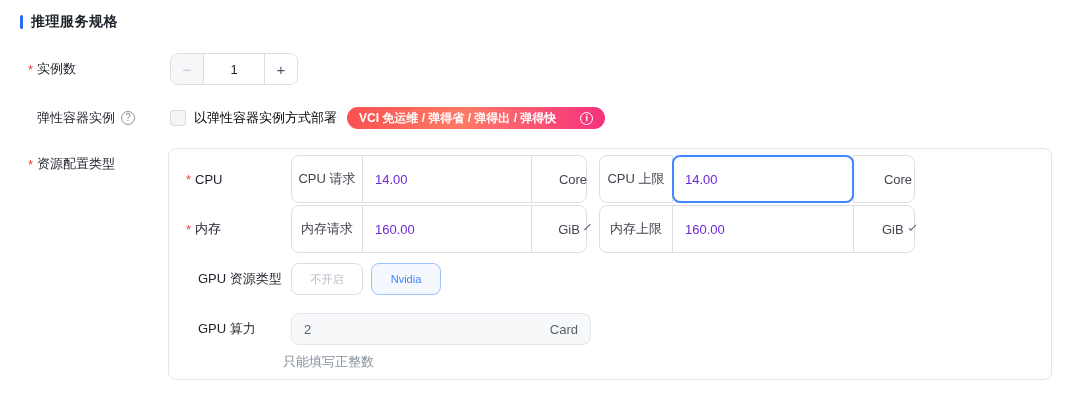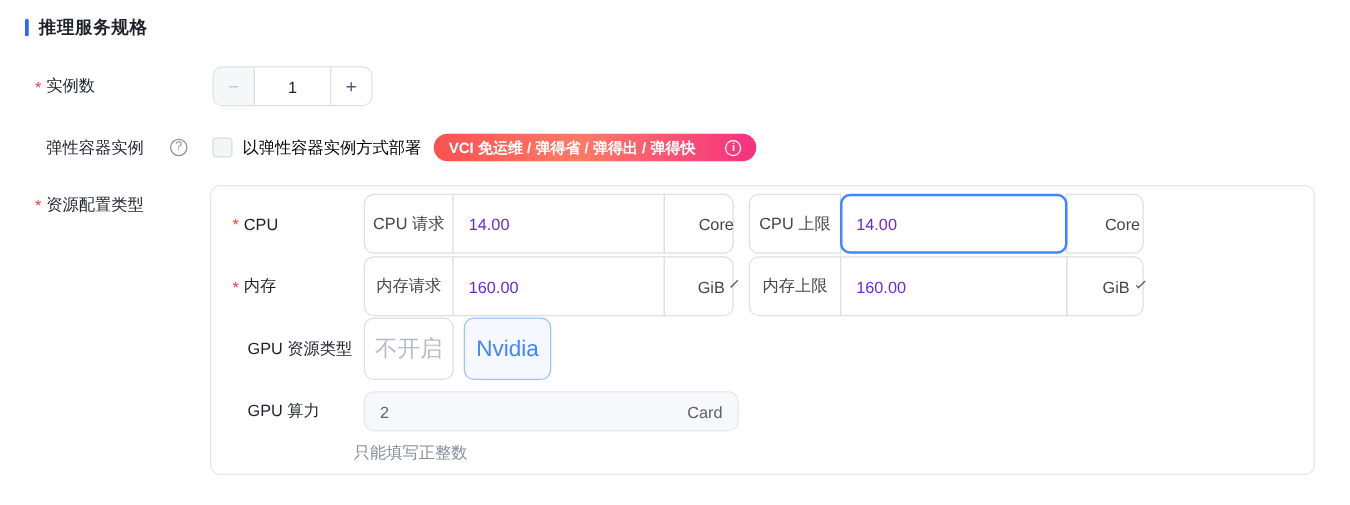--- a/index.html
+++ b/index.html
@@ -20,21 +20,21 @@
   .stepper { position:absolute; left:170px; top:53px; width:128px; height:32px; display:flex;
              border:1px solid #dcdee0; border-radius:8px; overflow:hidden; box-sizing:border-box; background:#fff; }
   .stp-btn { width:32px; flex:0 0 32px; display:flex; align-items:center; justify-content:center;
              font-size:15px; cursor:pointer; user-select:none; }
   .stp-minus { background:#f6f7f9; color:#c2c7cf; border-right:1px solid #dcdee0; }
   .stp-plus  { background:#ffffff; color:#4e5969; border-left:1px solid #dcdee0; }
   .stp-value { flex:1; min-width:0; border:none; text-align:center; font-size:13px; color:#1d2129;
                outline:none; font-family:inherit; background:#fff; }
 
   
-  .row-vci-label { position:absolute; left:37px; top:104px; height:28px; display:flex; align-items:center; gap:21px; }
+  .row-vci-label { position:absolute; left:37px; top:104px; height:28px; display:flex; align-items:center; gap:6px; }
   .help-icon { width:14px; height:14px; border:1px solid #8a919e; border-radius:50%; color:#8a919e;
                font-size:10px; line-height:1; display:flex; align-items:center; justify-content:center; box-sizing:border-box; }
   .row-vci-control { position:absolute; left:170px; top:104px; height:28px; display:flex; align-items:center; }
   .checkbox { width:16px; height:16px; border:1px solid #d8dce3; background:#f4f5f7; border-radius:3px; box-sizing:border-box; cursor:not-allowed; }
   .cb-label { margin-left:8px; font-size:13px; color:#000000; }
   .vci-badge { margin-left:10px; height:22px; padding:0 12px; border-radius:11px; display:flex; align-items:center; gap:24px;
                color:#ffffff; font-size:12px; font-weight:bold; white-space:nowrap;
                background:linear-gradient(92deg, var(--badgeFrom,#fa5151) 0%, var(--badgeMid,#ff7a65) 45%, var(--badgeTo,#f5317f) 100%); }
   .info-icon { width:13px; height:13px; border:1px solid #ffffff; border-radius:50%; font-size:9px; font-weight:bold;
                display:flex; align-items:center; justify-content:center; box-sizing:border-box; cursor:pointer; }
@@ -56,22 +56,22 @@
   .addon { justify-content:center; color:#42464e; padding:0 8px; border-radius:8px 0 0 8px; white-space:nowrap; }
   .suffix { justify-content:center; color:#42464e; border-radius:0 8px 8px 0; gap:7px; cursor:default;padding-left:28px; }
   .suffix.dropdown { cursor:pointer;align-items:center; }
   .field { padding:0 12px; color:#6d28d9; outline:none; border-radius:0; }
   .w-addon1 { width:72px; flex:0 0 72px; } .w-field1 { width:170px; } .w-suffix1 { width:56px; flex:0 0 56px; }
   .w-addon2 { width:74px; flex:0 0 74px; } .w-field2 { width:182px; } .w-suffix2 { width:62px; flex:0 0 62px; }
   .focused { border:2px solid var(--focus,#4086ff); border-radius:8px; position:relative; z-index:2; padding:0 11px; }
   .chev { width:7px; height:7px; border-right:1.5px solid #4e5969; border-bottom:1.5px solid #4e5969;
           transform:rotate(45deg); margin-top:-4px; }
 
-  .gpu-btn { height:50px; box-sizing:border-box; border-radius:8px; display:flex; align-items:center;
-             justify-content:center; font-size:18px; cursor:pointer; }
+  .gpu-btn { height:32px; box-sizing:border-box; border-radius:8px; display:flex; align-items:center;
+             justify-content:center; font-size:11px; cursor:pointer; }
   .gpu-btn-off { width:72px; border:1px solid #dcdee0; background:#fff; color:#b6bcc6; }
   .gpu-btn-nvidia { width:70px; margin-left:8px; border:1px solid #9cc2ff; background:#f5f9ff; color:var(--focus,#4086ff); }
 
   .gpu-power-box { width:300px; height:32px; box-sizing:border-box; border:1px solid #e5e6eb; background:#f7f8fa;
                    border-radius:8px; display:flex; align-items:center; justify-content:space-between;
                    padding:0 12px; font-size:13px; color:#5a616c; }
   .helper { position:absolute; left:114px; top:204px; font-size:13px; color:#86909c; }
 </style>
 </head>
 <body>

